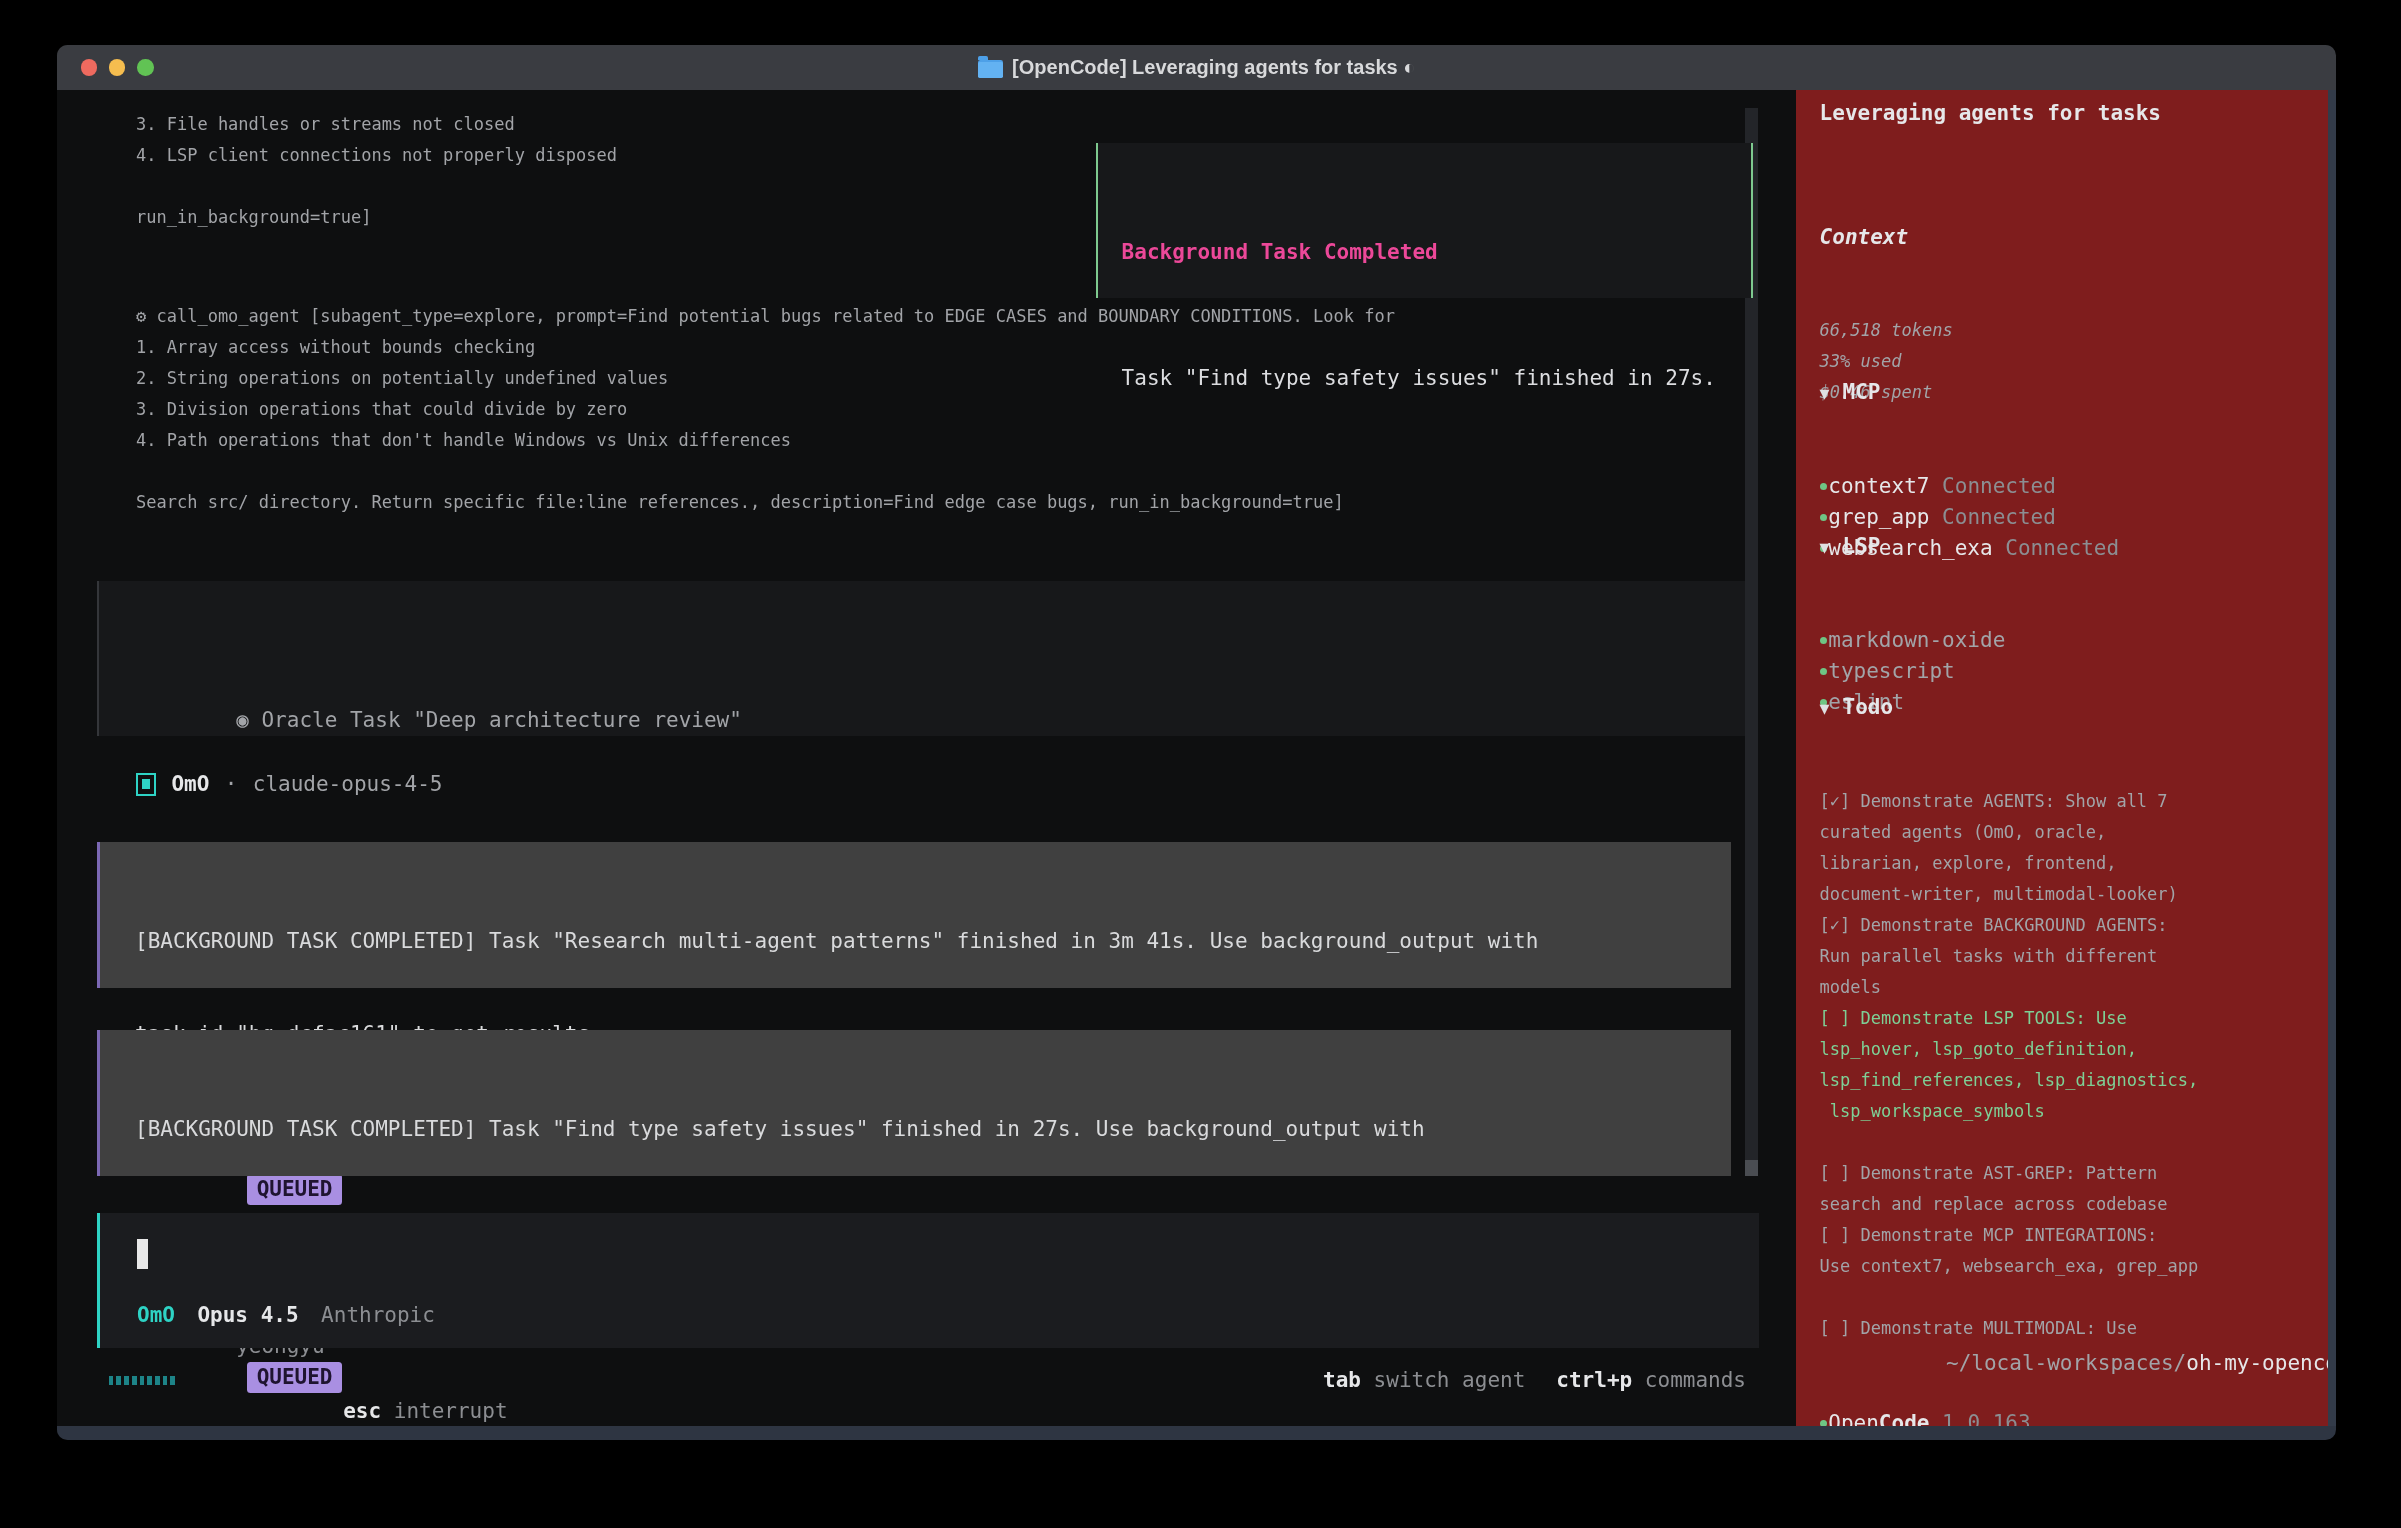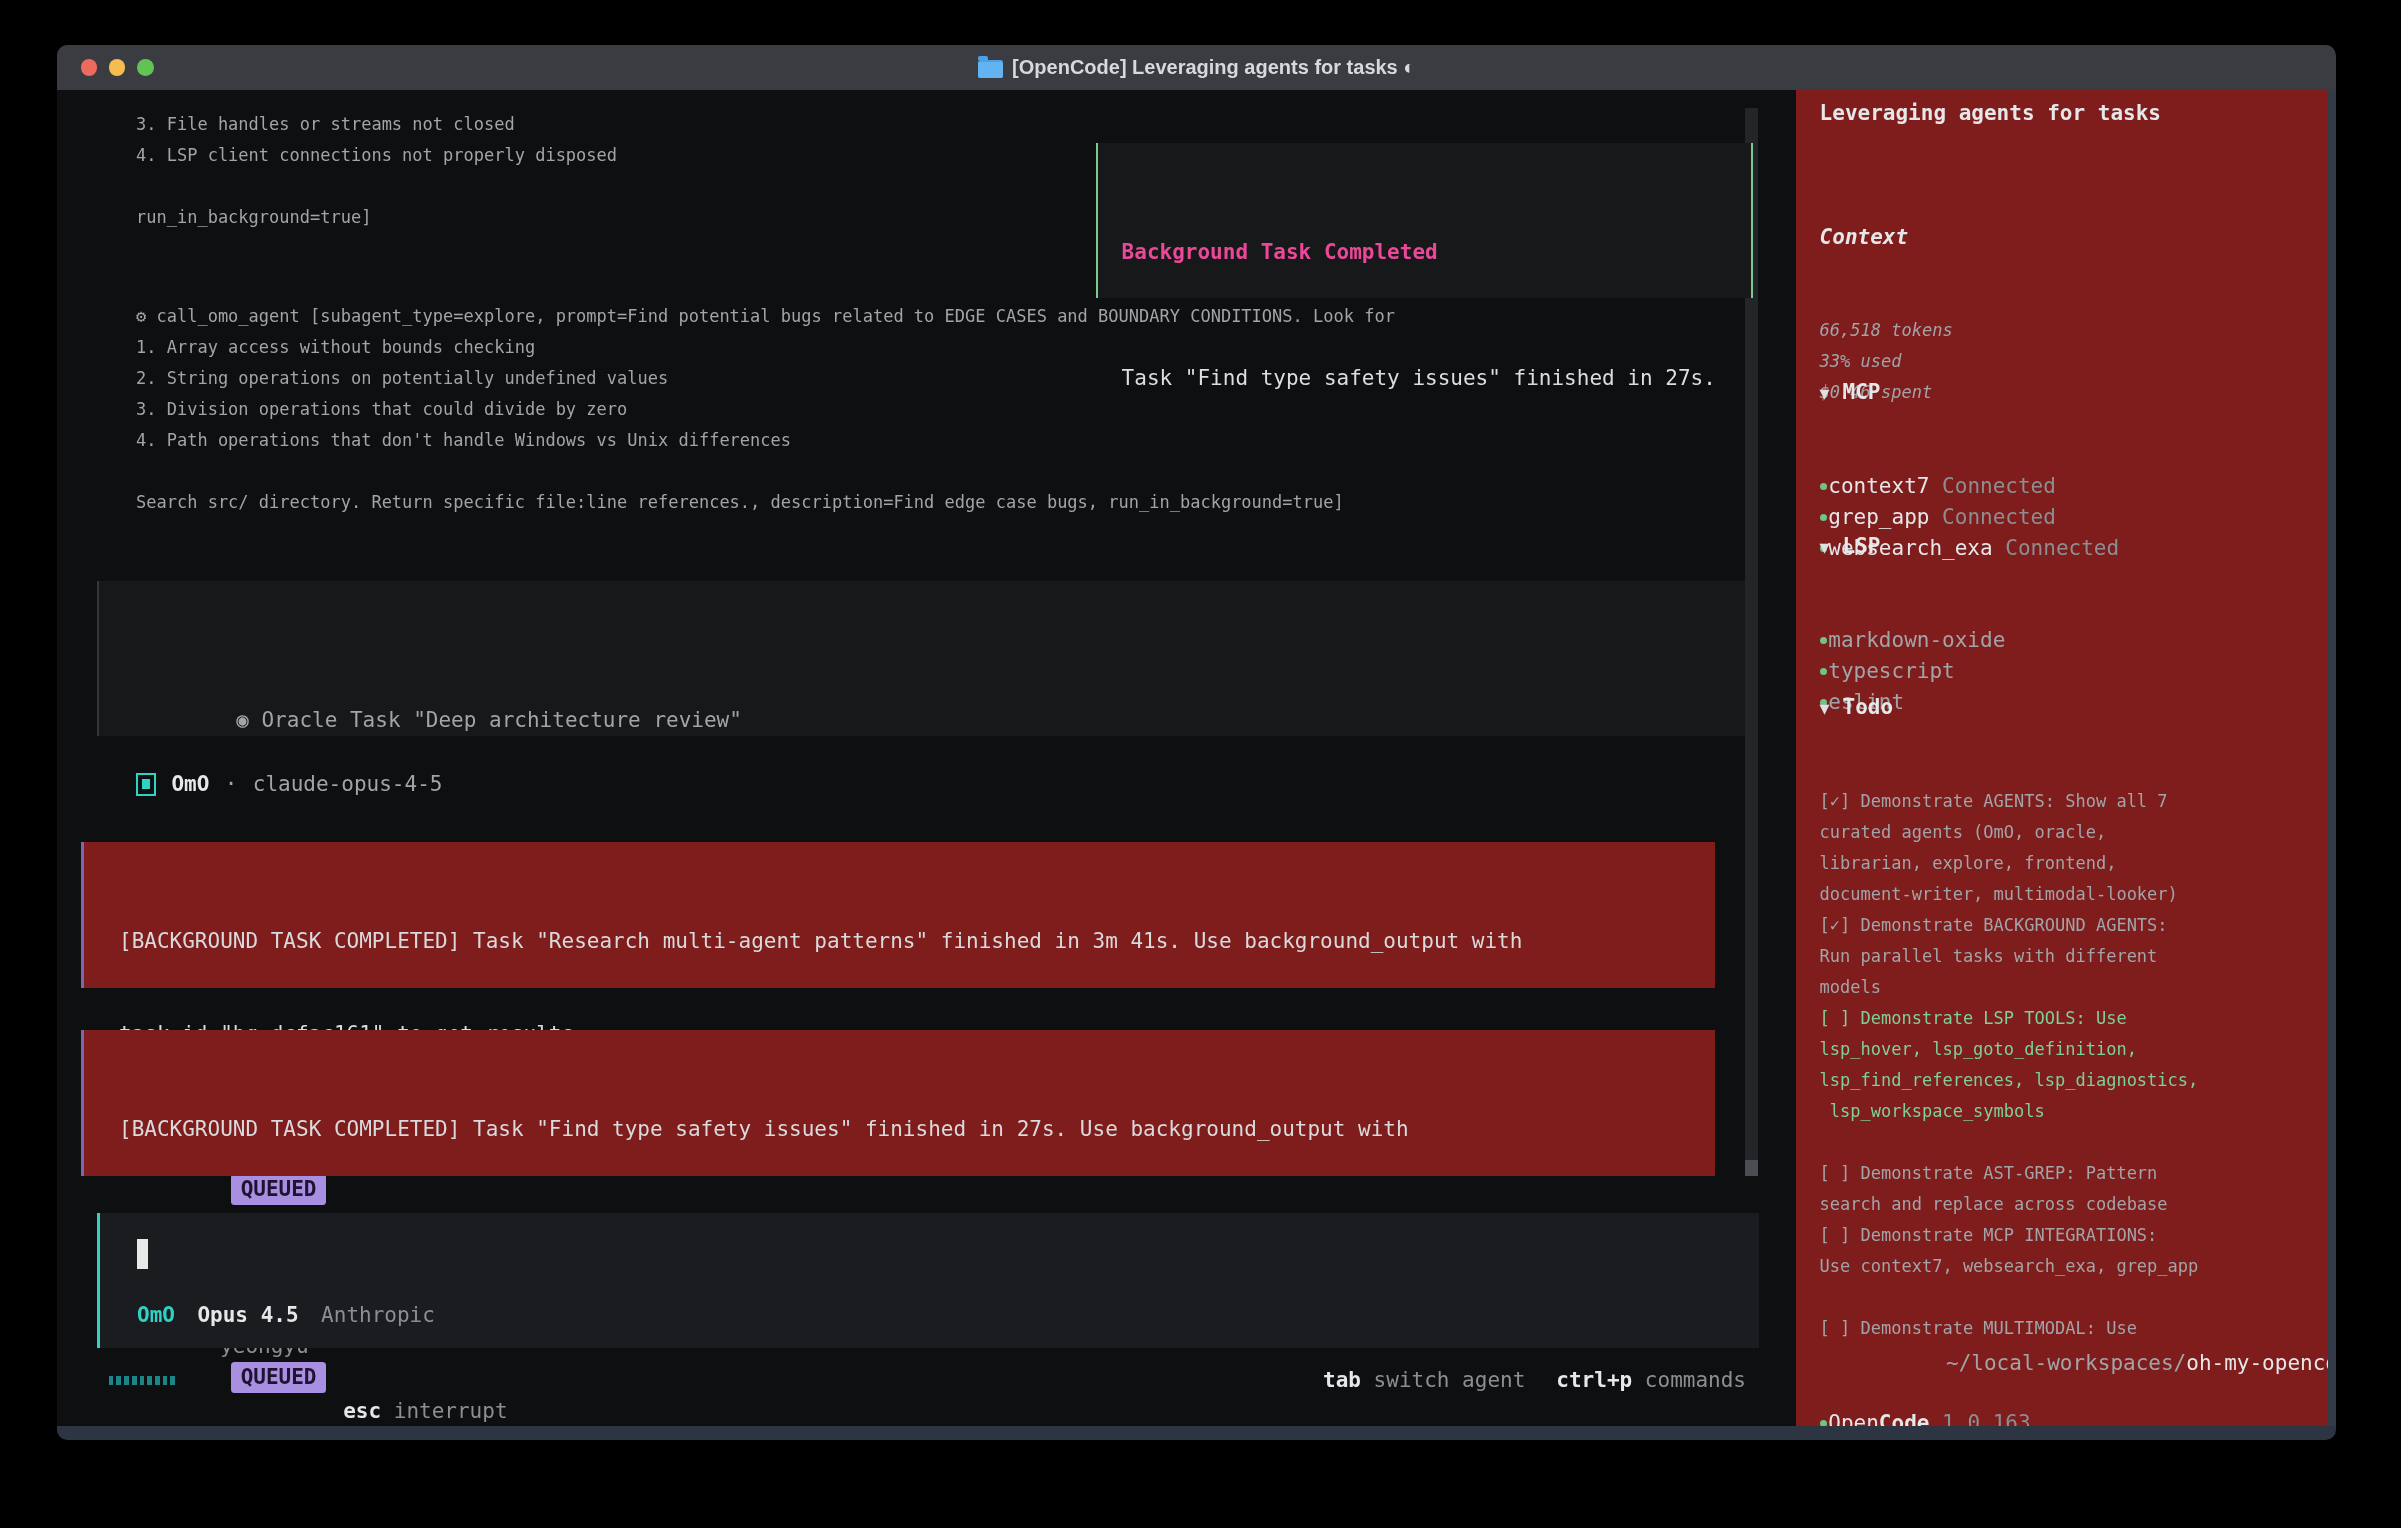--- a/index.html
+++ b/index.html
@@ -54,21 +54,21 @@
   .oracle { position:absolute; left:40px; top:491px; width:1652px; height:155px; background:#17181a;
             border-left:2.4px solid #34363a; padding:31px 0 0 36px; }
   .oracle .hint { margin-top:31px; }
 
   
   .agenthdr { position:absolute; left:79px; top:679px; display:flex; align-items:center; gap:15.4px; }
   .avatar { width:20px; height:23.6px; border:2.4px solid #2ed3c5; display:inline-block; position:relative; }
   .avatar::after { content:""; position:absolute; left:3.5px; top:4.1px; width:8.3px; height:10.6px; background:#2ed3c5; }
 
   
-  .card { position:absolute; left:24px; width:1634px; height:146px; background:#7f1d1d;
+  .card { position:absolute; left:40px; width:1634px; height:146px; background:#404040;
           border-left:3px solid #7b68b4; padding:22px 0 0 35px; }
   .card.c1 { top:752px; } .card.c2 { top:940px; }
   .badge { display:inline-block; background:#a98fe2; color:#1f1430; font-weight:bold;
            padding:0 9.5px; border-radius:3.5px; margin-left:11px; }
 
   
   .mscroll { position:absolute; left:1688px; top:18.3px; width:13px; height:1068px; background:#232529; }
   .mscroll .thumb { position:absolute; left:0; width:13px; top:1052px; height:16px; background:#4a4d52; }
 
   

